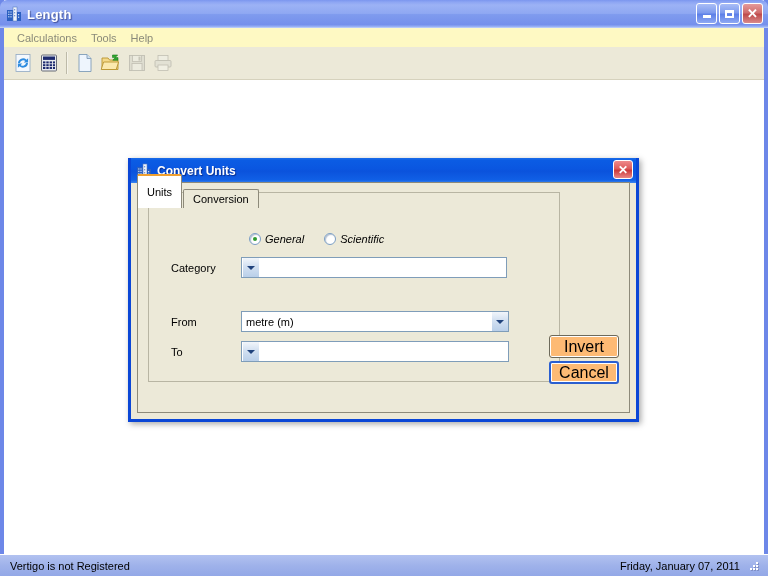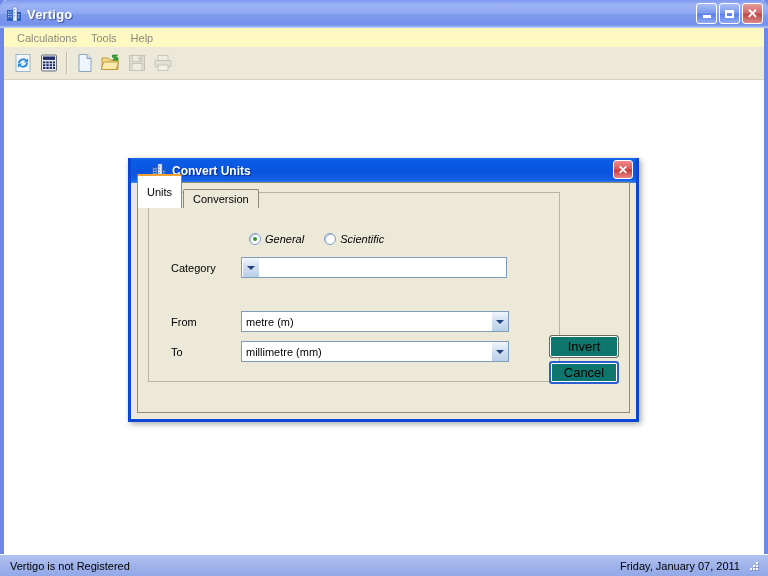--- a/index.html
+++ b/index.html
@@ -193,21 +193,21 @@
     border-top: none;
     box-shadow: 2px 2px 6px rgba(0,0,0,.35);
   }
   .dlg-titlebar {
     height: 25px;
     background: linear-gradient(to bottom,
        #1a6ce8 0%, #0b5ce4 10%, #0a56e0 45%, #0b52dc 52%,
        #1060e6 88%, #3d86ef 100%);
     display: flex;
     align-items: center;
-    padding-left: 20px;
+    padding-left: 5px;
     position: relative;
     box-sizing: border-box;
   }
   .dlg-icon {
     width: 16px; height: 16px;
     position: relative;
     flex: 0 0 16px;
     margin-right: 5px;
   }
   .dlg-title {
@@ -364,23 +364,23 @@
   .arrow-caret {
     width: 0; height: 0;
     border-left: 4px solid transparent;
     border-right: 4px solid transparent;
     border-top: 4px solid #21437c;
   }
 
   .btn {
     width: 70px;
     height: 23px;
-    font-size: 13px;
+    font-size: 16px;
     color: #000000;
-    background: #0f766e;
+    background: #fdba74;
     border: 1px solid #6d6a5b;
     border-radius: 3px;
     box-shadow: inset 0 0 0 1px #ffffff;
     box-sizing: border-box;
     display: flex;
     align-items: center;
     justify-content: center;
     position: absolute;
   }
   .btn.default {
@@ -404,21 +404,21 @@
         <rect x="4.4" y="7.8" width="1.2" height="1.2" fill="#cfe0f7"></rect>
         <rect x="2.2" y="10.2" width="1.2" height="1.2" fill="#cfe0f7"></rect>
         <rect x="4.4" y="10.2" width="1.2" height="1.2" fill="#cfe0f7"></rect>
         <rect x="8.1" y="3" width="1.1" height="1.4" fill="#6d8fcf"></rect>
         <rect x="8.1" y="6" width="1.1" height="1.4" fill="#6d8fcf"></rect>
         <rect x="8.1" y="9" width="1.1" height="1.4" fill="#6d8fcf"></rect>
         <rect x="12" y="8" width="1.2" height="1.2" fill="#cfe0f7"></rect>
         <rect x="12" y="10.6" width="1.2" height="1.2" fill="#cfe0f7"></rect>
       </svg>
     </span>
-    <span class="app-title">Vertigo</span>
+    <span class="app-title">Length</span>
 
     <div class="win-buttons">
       <div class="win-btn min">
         <div class="glyph-min"></div>
       </div>
       <div class="win-btn max">
         <div class="glyph-max"></div>
       </div>
       <div class="win-btn close">
         <span class="glyph-close">✕</span>
@@ -576,21 +576,20 @@
           <span class="combo-text">metre (m)</span>
           <span class="combo-arrow">
             <span class="arrow-caret"></span>
           </span>
         </span>
       </div>
 
       <div class="field-row" style="left:22px; top:148px; width:380px;">
         <span class="field-label">To</span>
         <span class="combo" style="width:268px;">
-          <span class="combo-text">millimetre (mm)</span>
           <span class="combo-arrow">
             <span class="arrow-caret"></span>
           </span>
         </span>
       </div>
     </div>
 
     <div class="btn" style="right:10px; top:152px;">Invert</div>
     <div class="btn default" style="right:10px; top:178px;">Cancel</div>
   </div>

